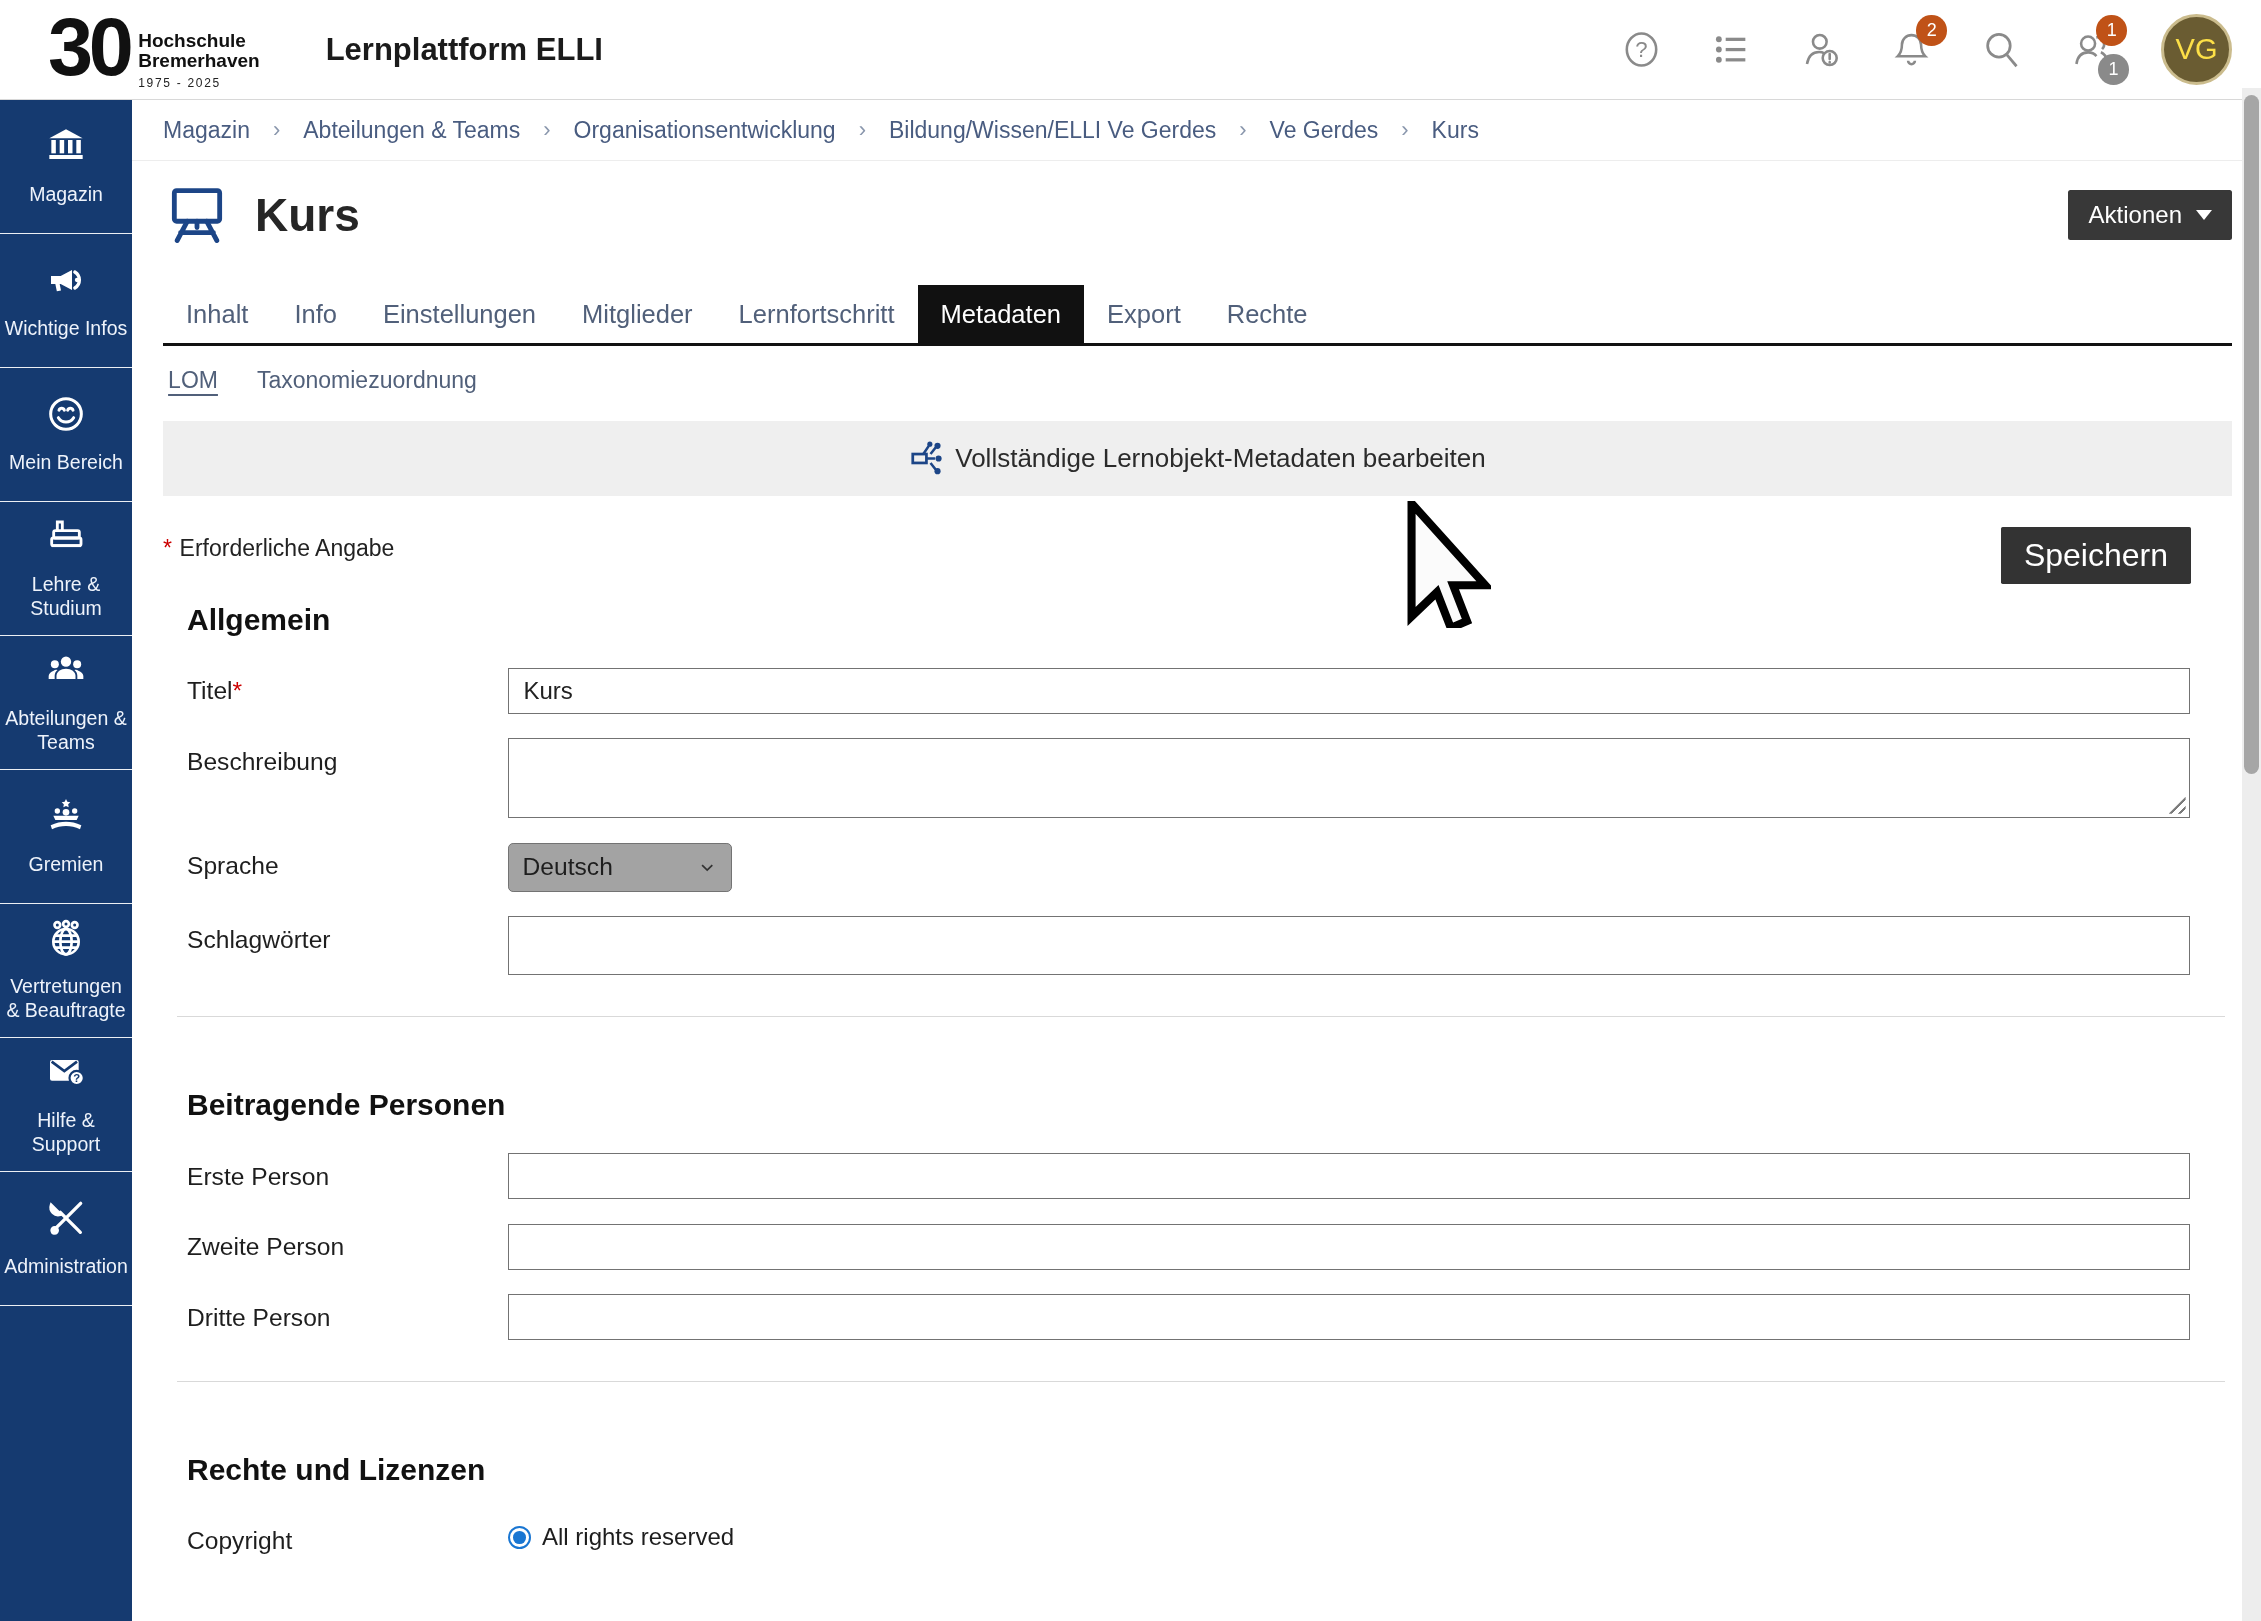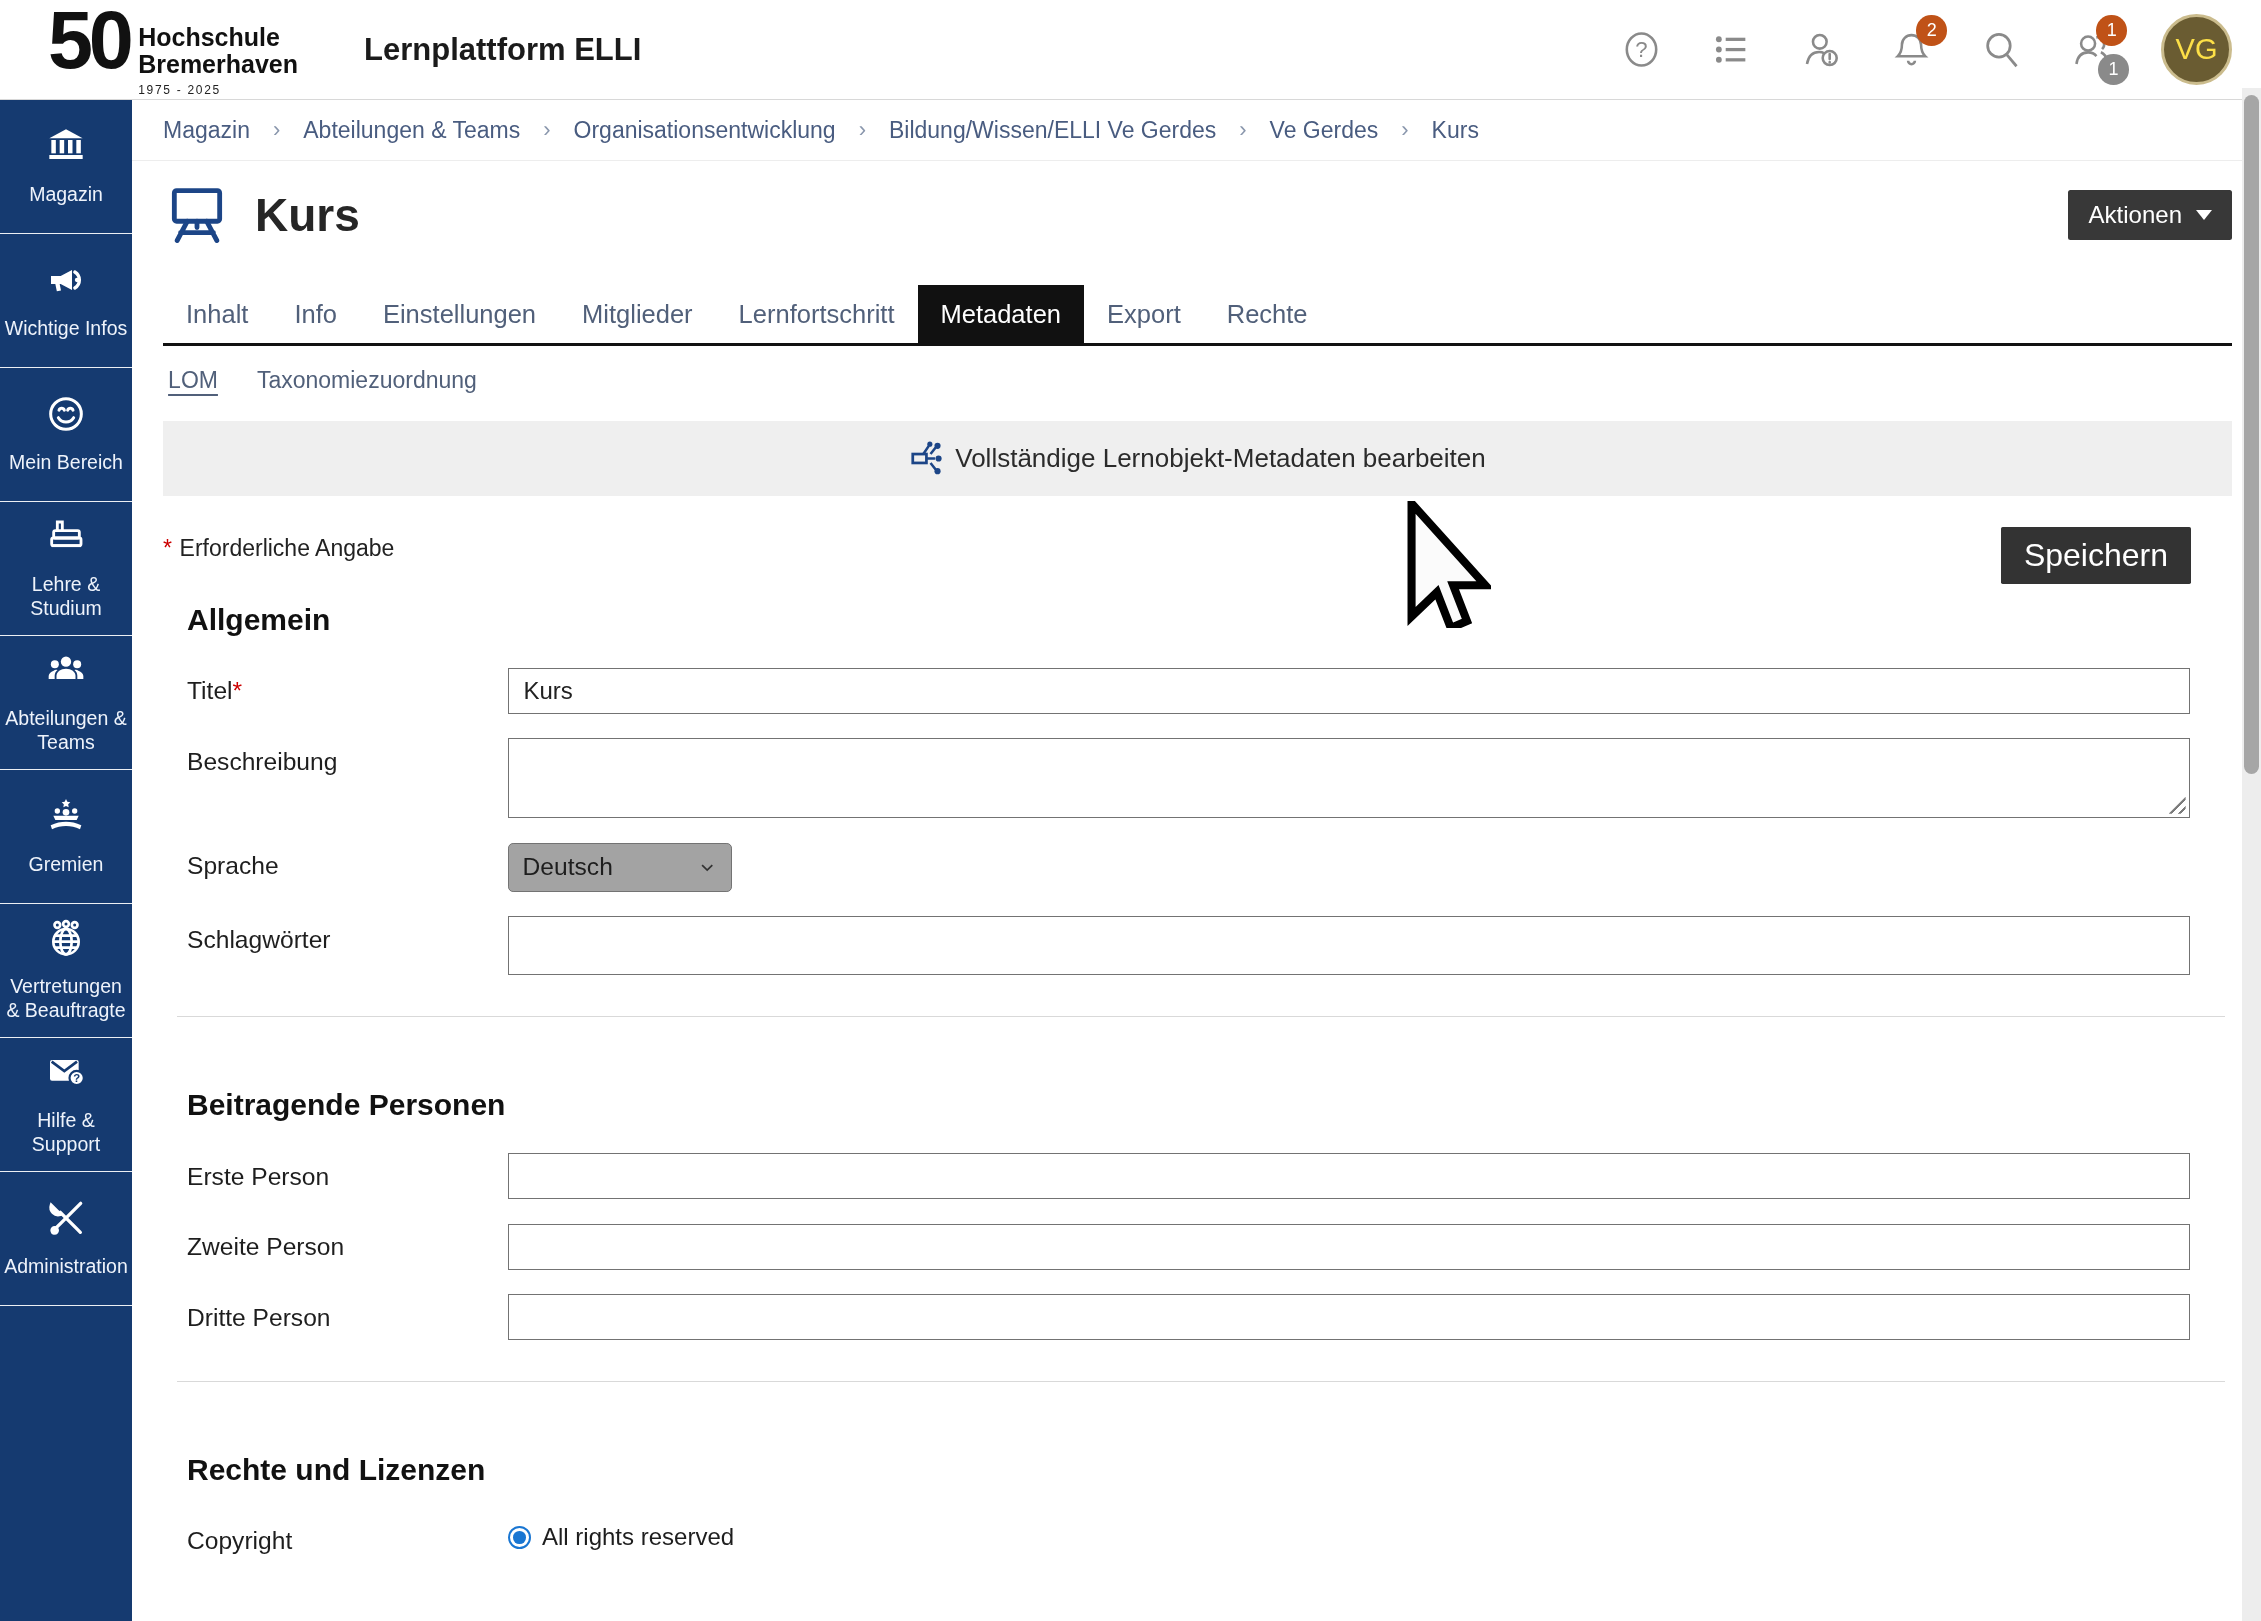--- a/index.html
+++ b/index.html
@@ -11,21 +11,21 @@
 
   
   .topbar {
     position:absolute; top:0; left:0; right:0; height:100px;
     background:#fff; border-bottom:0.8px solid #d8d8d8;
     display:flex; align-items:center; z-index:20;
   }
   .logo { display:flex; align-items:flex-start; margin-left:48px; cursor:pointer; }
   .logo-50 { font-size:81px; font-weight:800; line-height:0.95; letter-spacing:-4.2px; color:#111; }
   .logo-text { margin-left:8.5px; margin-top:22px; }
-  .logo-text .l1, .logo-text .l2 { font-size:25px; font-weight:700; line-height:1.08; color:#111; }
+  .logo-text .l1, .logo-text .l2 { font-size:19px; font-weight:700; line-height:1.08; color:#111; }
   .logo-text .years { font-size:12px; letter-spacing:1.7px; color:#222; margin-top:4.2px; }
   .app-title { font-size:31px; font-weight:700; color:#1b1b1b; margin-left:66px; }
   .top-icons { margin-left:auto; display:flex; align-items:center; gap:49px; margin-right:29px; }
   .tico { position:relative; width:41px; height:41px; cursor:pointer; }
   .tico svg { width:41px; height:41px; display:block; }
   .badge {
     position:absolute; min-width:31px; height:31px; border-radius:15.3px;
     background:#c05217; color:#fff; font-size:18px; display:flex;
     align-items:center; justify-content:center; padding:0 5.1px;
   }
@@ -141,21 +141,21 @@
   .scroll-thumb { position:absolute; right:1.7px; top:6.8px; width:15.3px; height:679px; background:#a6a6a6; border-radius:7.6px; }
 
   
   .cursor { position:absolute; left:1406px; top:501px; z-index:50; pointer-events:none; }
 </style>
 </head>
 <body>
 
 <header class="topbar">
   <div class="logo">
-    <div class="logo-50">50</div>
+    <div class="logo-50">30</div>
     <div class="logo-text">
       <div class="l1">Hochschule</div>
       <div class="l2">Bremerhaven</div>
       <div class="years">1975 - 2025</div>
     </div>
   </div>
   <div class="app-title">Lernplattform ELLI</div>
 
   <div class="top-icons">
     <div class="tico">

